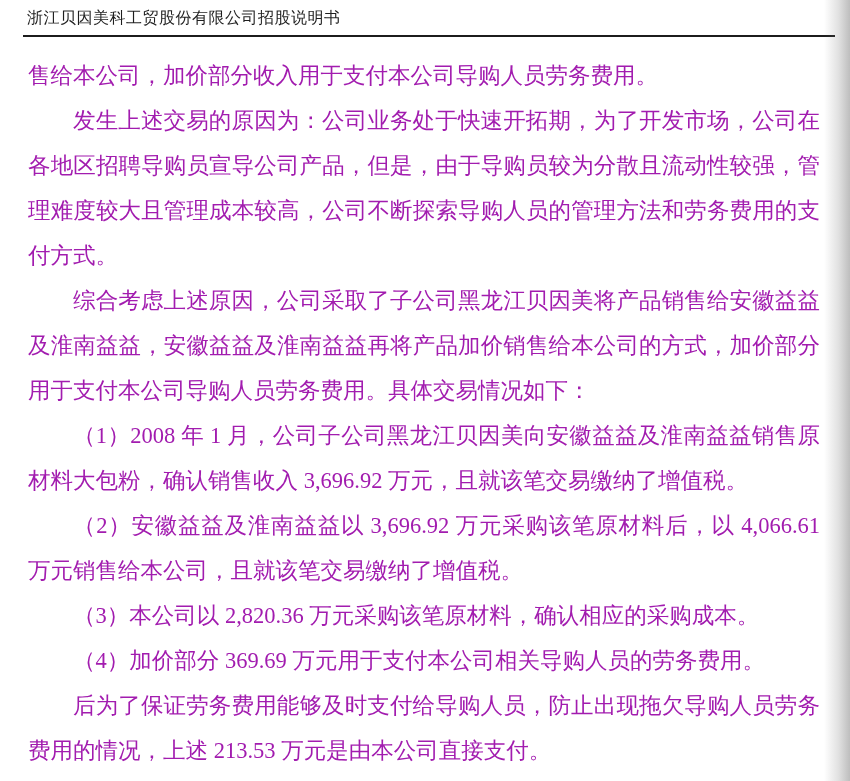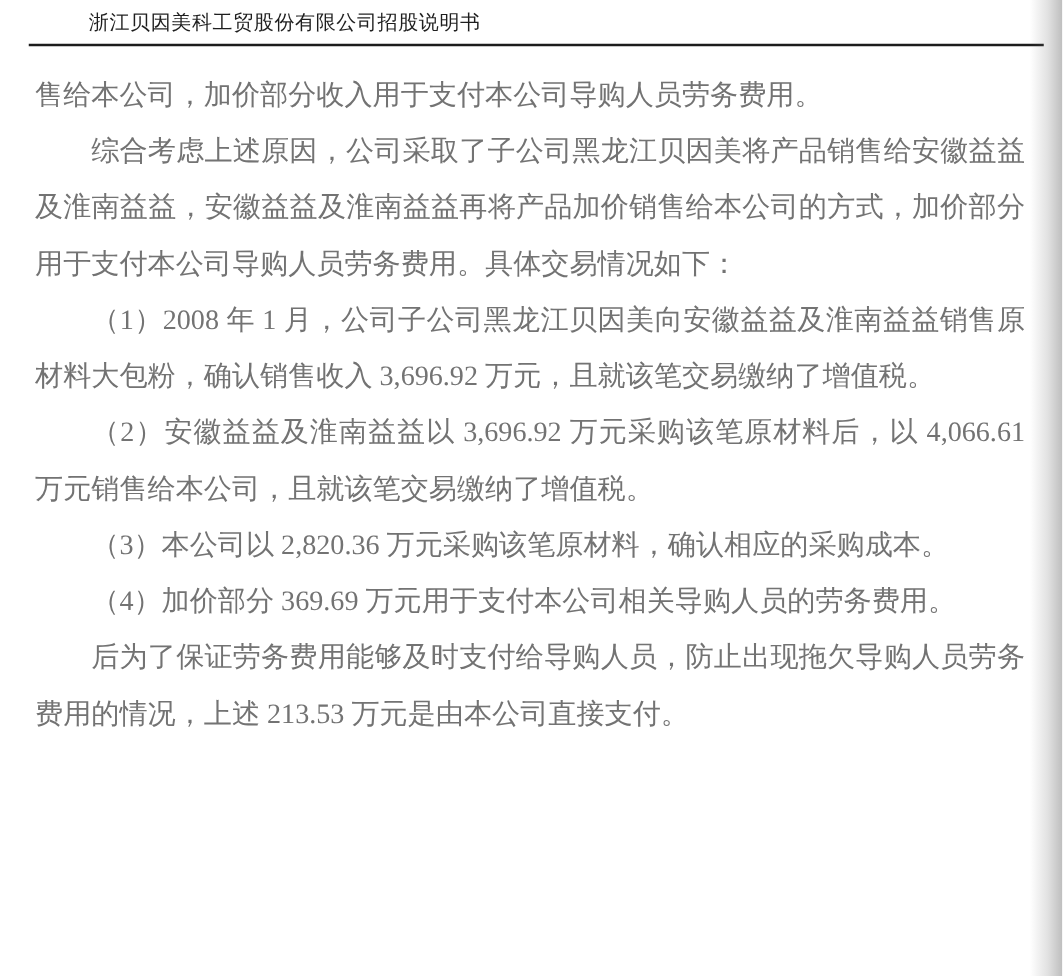--- a/index.html
+++ b/index.html
@@ -22,39 +22,38 @@
     right: 0;
     width: 26px;
     height: 781px;
     background: linear-gradient(to right,
       rgba(120,120,120,0) 0%,
       rgba(120,120,120,0.22) 55%,
       rgba(110,110,110,0.45) 100%);
     pointer-events: none;
   }
   .header {
-    padding: 8px 0 0 42px;
-    margin-left: 29px;
+    padding: 8px 0 0 27px;
   }
   .header-title {
     font-size: 16px;
     color: #1e1e1e;
     letter-spacing: 0.5px;
   }
   .header-rule {
     margin: 6px 15px 0 23px;
     border: none;
     border-top: 2px solid #1c1c1c;
     height: 0;
   }
   .content {
     margin: 16px 30px 0 28px;
     font-size: 22.5px;
     line-height: 45px;
-    color: #737373;
+    color: #a21caf;
     text-align: justify;
     text-justify: inter-ideograph;
   }
   .content p {
     margin: 0;
   }
   .content p.indent {
     text-indent: 2em;
   }
 </style>
@@ -65,20 +64,21 @@
 
   <div class="header">
     <span class="header-title">浙江贝因美科工贸股份有限公司招股说明书</span>
   </div>
 
   <hr class="header-rule">
 
   <div class="content">
 
   <p>售给本公司，加价部分收入用于支付本公司导购人员劳务费用。</p>
+      <p class="indent">发生上述交易的原因为：公司业务处于快速开拓期，为了开发市场，公司在各地区招聘导购员宣导公司产品，但是，由于导购员较为分散且流动性较强，管理难度较大且管理成本较高，公司不断探索导购人员的管理方法和劳务费用的支付方式。</p>
       <p class="indent">综合考虑上述原因，公司采取了子公司黑龙江贝因美将产品销售给安徽益益及淮南益益，安徽益益及淮南益益再将产品加价销售给本公司的方式，加价部分用于支付本公司导购人员劳务费用。具体交易情况如下：</p>
       <p class="indent">（1）2008 年 1 月，公司子公司黑龙江贝因美向安徽益益及淮南益益销售原材料大包粉，确认销售收入 3,696.92 万元，且就该笔交易缴纳了增值税。</p>
       <p class="indent">（2）安徽益益及淮南益益以 3,696.92 万元采购该笔原材料后，以 4,066.61 万元销售给本公司，且就该笔交易缴纳了增值税。</p>
       <p class="indent">（3）本公司以 2,820.36 万元采购该笔原材料，确认相应的采购成本。</p>
       <p class="indent">（4）加价部分 369.69 万元用于支付本公司相关导购人员的劳务费用。</p>
       <p class="indent">后为了保证劳务费用能够及时支付给导购人员，防止出现拖欠导购人员劳务费用的情况，上述 213.53 万元是由本公司直接支付。</p>
     </div>
 
   <div class="edge-shadow"></div>
 

